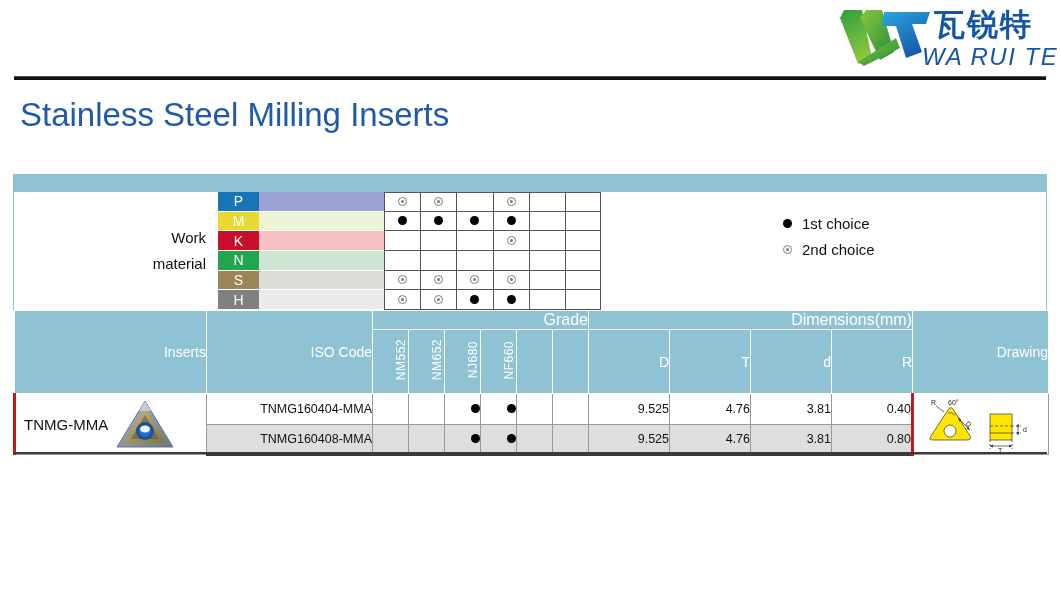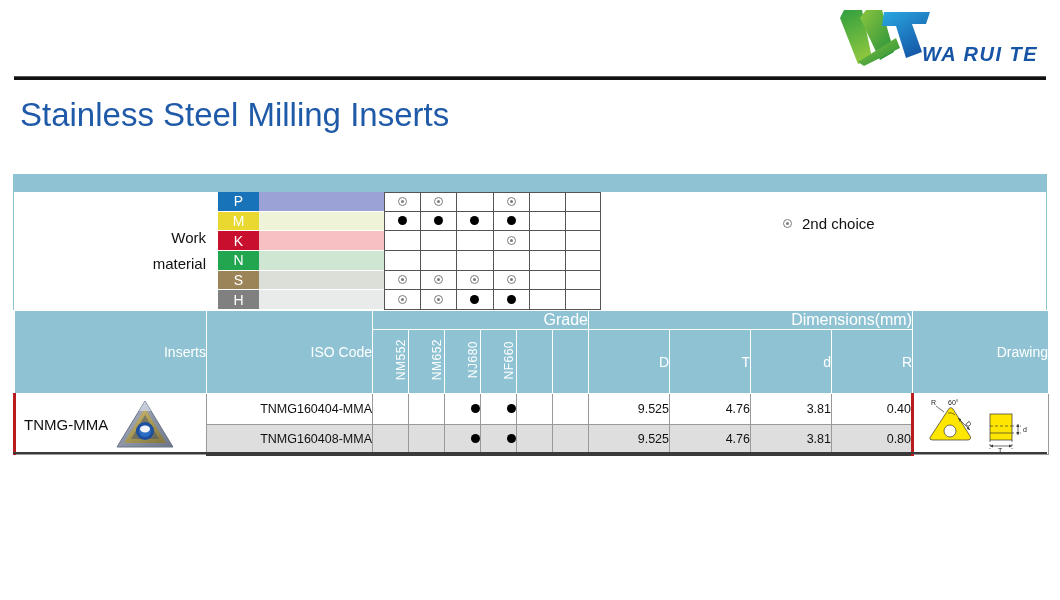--- a/index.html
+++ b/index.html
@@ -42,21 +42,21 @@
   .logo-cn {
     position: absolute; left: 96px; top: 1px;
     font-size: 31px; font-weight: bold; color: #1655a5;
     letter-spacing: 2px;
     font-family: "DejaVu Sans", sans-serif;
     line-height: 34px;
     white-space: nowrap;
   }
   .logo-latin {
     position: absolute; left: 84px; top: 37px;
-    font-size: 20px; font-weight: bold; color: #1655a5;
+    font-size: 24px; font-weight: normal; color: #1655a5;
     font-style: italic;
     letter-spacing: 1.5px;
     white-space: nowrap;
   }
 
   .header-rule {
     position: absolute;
     left: 14px; top: 76px;
     width: 1032px; height: 4px;
     background: #111;
@@ -252,20 +252,21 @@
         <linearGradient id="bluA" x1="0" y1="0" x2="0.6" y2="1">
           <stop offset="0" stop-color="#2aa9e0"></stop>
             <stop offset="1" stop-color="#1558a8"></stop>
         </linearGradient>
       </defs>
       <polygon points="6,2 24,2 34,50 20,56 2,10" fill="url(#grnA)"></polygon>
       <polygon points="28,2 44,2 56,44 42,52 22,10" fill="url(#grnB)"></polygon>
       <polygon points="46,4 92,4 88,16 74,16 84,44 68,50 58,18 44,18" fill="url(#bluA)"></polygon>
       <polygon points="20,54 58,30 62,40 26,58" fill="url(#grnB)"></polygon>
     </svg>
+    <div class="logo-cn">瓦锐特</div>
     <div class="logo-latin">WA RUI TE</div>
   </div>
 
   <div class="header-rule"></div>
 </div>
 
 <div class="section-title">Stainless Steel Milling Inserts</div>
 
 <div class="teal-bar"></div>
 
@@ -376,20 +377,26 @@
           <div class="wm-cell">
             <span class="mark mark-1"></span>
           </div>
           <div class="wm-cell"></div>
           <div class="wm-cell"></div>
         </div>
       </div>
     </div>
 
   <div class="legend">
+    <div class="legend-row">
+      <span class="lmark">
+          <span class="mark mark-1"></span>
+        </span>
+      <span class="ltext">1st choice</span>
+    </div>
     <div class="legend-row">
       <span class="lmark">
           <span class="mark mark-2"></span>
         </span>
       <span class="ltext">2nd choice</span>
     </div>
   </div>
 </div>
 
 <table class="spec">

